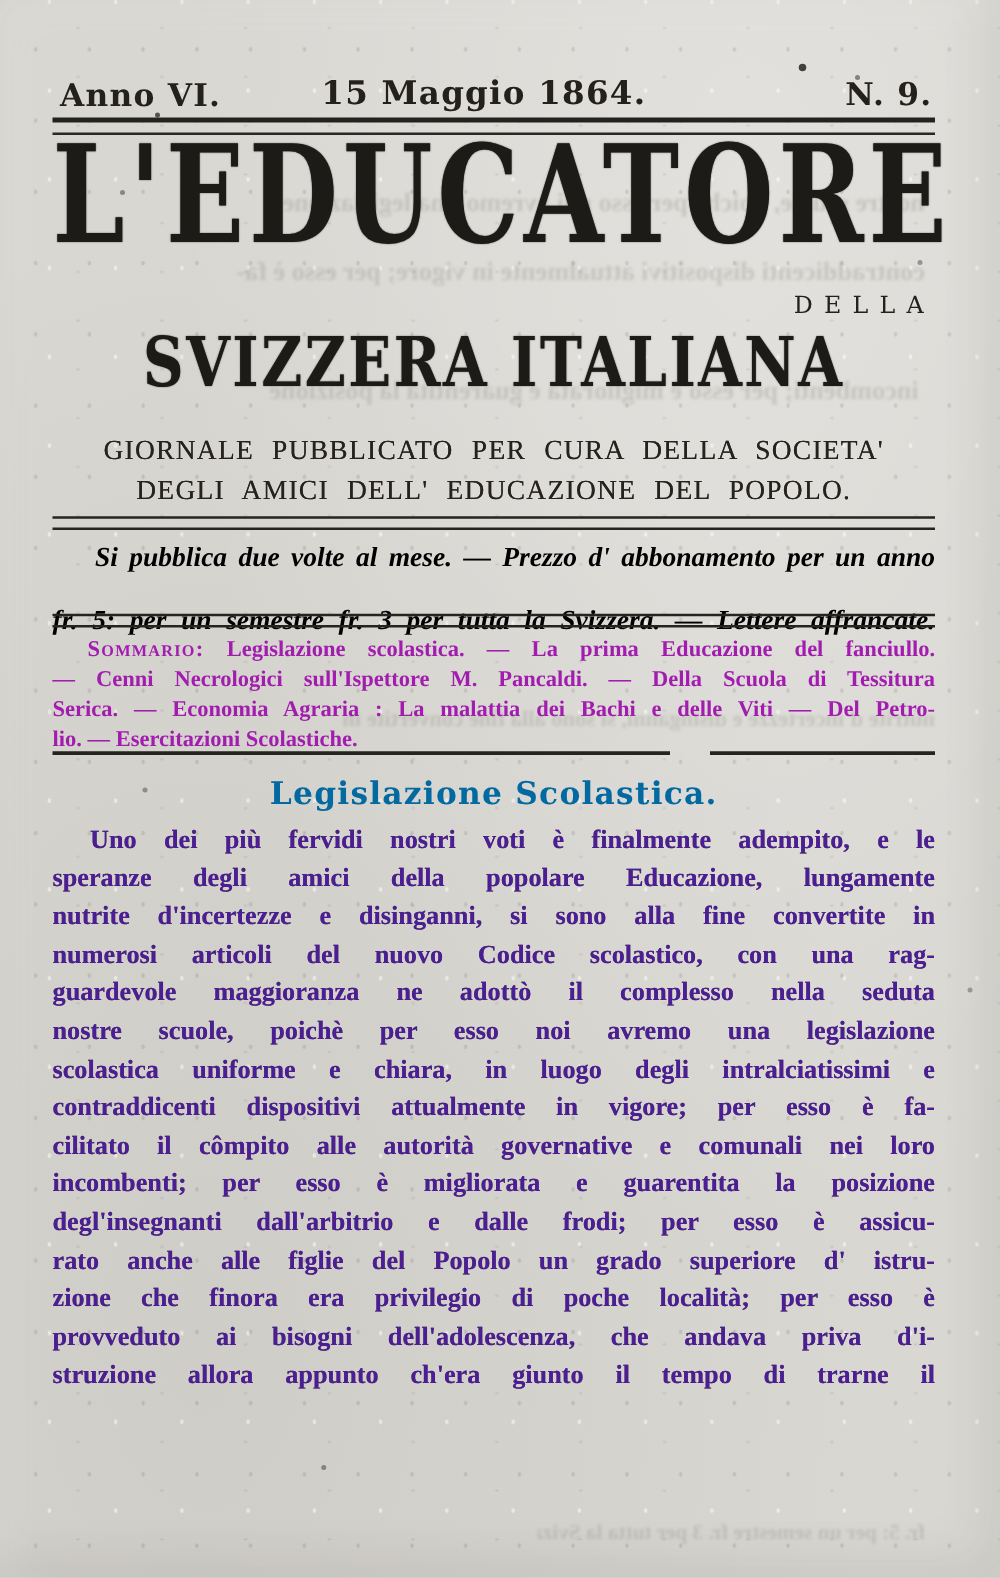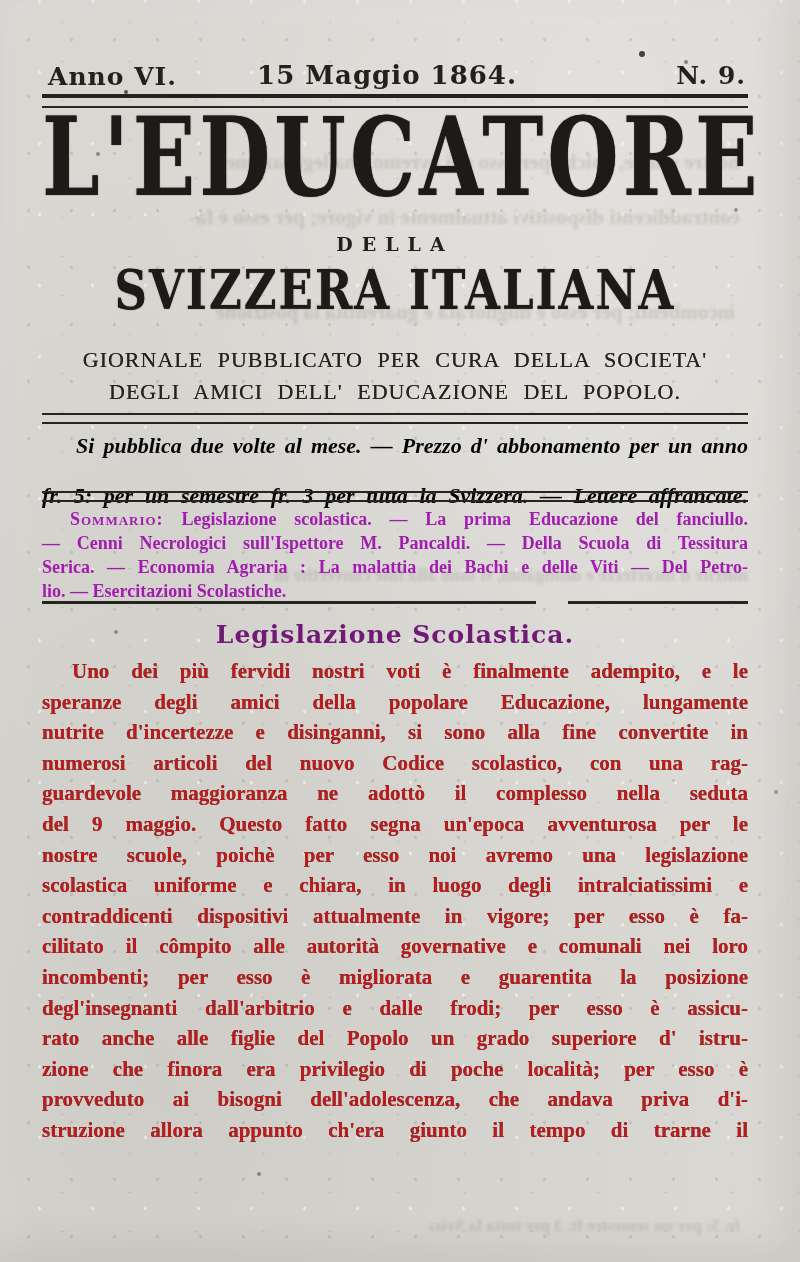--- a/index.html
+++ b/index.html
@@ -33,21 +33,21 @@
   .rule-dbl{height:7px;border-top:2px solid #26241f;border-bottom:2px solid #26241f;}
   .rule-broken{top:601px;height:4px;}
   .rule-broken .seg{position:absolute;top:0;height:3px;background:#26241f;}
   .rule-broken .seg.left{left:0;width:70%;}
   .rule-broken .seg.right{left:74.5%;width:25.5%;}
 
   
   .mast-title{top:100px;text-align:center;font-family:"DejaVu Serif",serif;font-weight:bold;
     font-size:82px;letter-spacing:4px;line-height:86px;transform:scaleY(1.32);transform-origin:top center;
     color:#1d1b18;text-shadow:0 0 1px rgba(25,23,20,0.8);}
-  .mast-della{top:233px;text-align:center;font-family:"DejaVu Serif",serif;font-weight:bold;
+  .mast-della{top:233px;text-align:right;font-family:"DejaVu Serif",serif;font-weight:normal;
     font-size:19px;letter-spacing:9px;color:#242falarm;color:#24211d;}
   .mast-region{top:260px;text-align:center;font-family:"DejaVu Serif",serif;font-weight:bold;
     font-size:45px;letter-spacing:2px;line-height:50px;transform:scaleY(1.22);transform-origin:top center;
     color:#1d1b18;text-shadow:0 0 1px rgba(25,23,20,0.8);}
   .pub{text-align:center;font-size:22px;letter-spacing:1px;word-spacing:8px;font-weight:500;color:#26231e;
     text-shadow:0 0 0.5px rgba(30,28,24,0.8);}
   .pub1{top:347px;} .pub2{top:379px;}
   .rule-pub{top:413px;}
 
   
@@ -60,22 +60,22 @@
   
   .som{font-weight:bold;font-size:18px;line-height:24px;color:#a21caf;
     text-align:justify;text-align-last:justify;white-space:nowrap;}
   .som.last{text-align:left;text-align-last:left;font-family:Liberation Serif, serif;}
   .som .sc{font-variant:small-caps;letter-spacing:1px;}
   .som1{top:507px;padding-left:28px;width:678px;}
   .som2{top:531px;} .som3{top:555px;} .som4{top:579px;}
 
   
   .art-head{top:620px;text-align:center;font-family:"DejaVu Serif",serif;font-weight:bold;
-    font-size:25px;letter-spacing:1px;color:#701a75;}
-  .bodyline{font-weight:bold;font-size:21px;line-height:30.6px;height:30.6px;color:#b91c1c;
+    font-size:25px;letter-spacing:1px;color:#0369a1;}
+  .bodyline{font-weight:bold;font-size:21px;line-height:30.6px;height:30.6px;color:#4c1d95;
     text-align:justify;text-align-last:justify;white-space:nowrap;overflow:visible;
     text-shadow:0 0 0.4px rgba(30,28,24,0.7);}
   .body-block{top:656px;}
   .bodyline.first{padding-left:30px;width:676px;}
 
   
   .ghost{position:absolute;transform:scaleX(-1);filter:blur(1.4px);opacity:0.30;
     color:#8d8a80;font-weight:bold;font-size:21px;white-space:nowrap;overflow:hidden;pointer-events:none;}
 
   
@@ -130,21 +130,20 @@
   <span class="seg right"></span>
 </div>
 
 <div class="abs content-x art-head">Legislazione Scolastica.</div>
 <div class="abs content-x body-block">
   <div class="bodyline first">Uno dei più fervidi nostri voti è finalmente adempito, e le</div>
   <div class="bodyline">speranze degli amici della popolare Educazione, lungamente</div>
   <div class="bodyline">nutrite d'incertezze e disinganni, si sono alla fine convertite in</div>
   <div class="bodyline">numerosi articoli del nuovo Codice scolastico, con una rag-</div>
   <div class="bodyline">guardevole maggioranza ne adottò il complesso nella seduta</div>
-  <div class="bodyline">del 9 maggio. Questo fatto segna un'epoca avventurosa per le</div>
   <div class="bodyline">nostre scuole, poichè per esso noi avremo una legislazione</div>
   <div class="bodyline">scolastica uniforme e chiara, in luogo degli intralciatissimi e</div>
   <div class="bodyline">contraddicenti dispositivi attualmente in vigore; per esso è fa-</div>
   <div class="bodyline">cilitato il cômpito alle autorità governative e comunali nei loro</div>
   <div class="bodyline">incombenti; per esso è migliorata e guarentita la posizione</div>
   <div class="bodyline">degl'insegnanti dall'arbitrio e dalle frodi; per esso è assicu-</div>
   <div class="bodyline">rato anche alle figlie del Popolo un grado superiore d' istru-</div>
   <div class="bodyline">zione che finora era privilegio di poche località; per esso è</div>
   <div class="bodyline">provveduto ai bisogni dell'adolescenza, che andava priva d'i-</div>
   <div class="bodyline">struzione allora appunto ch'era giunto il tempo di trarne il</div>

